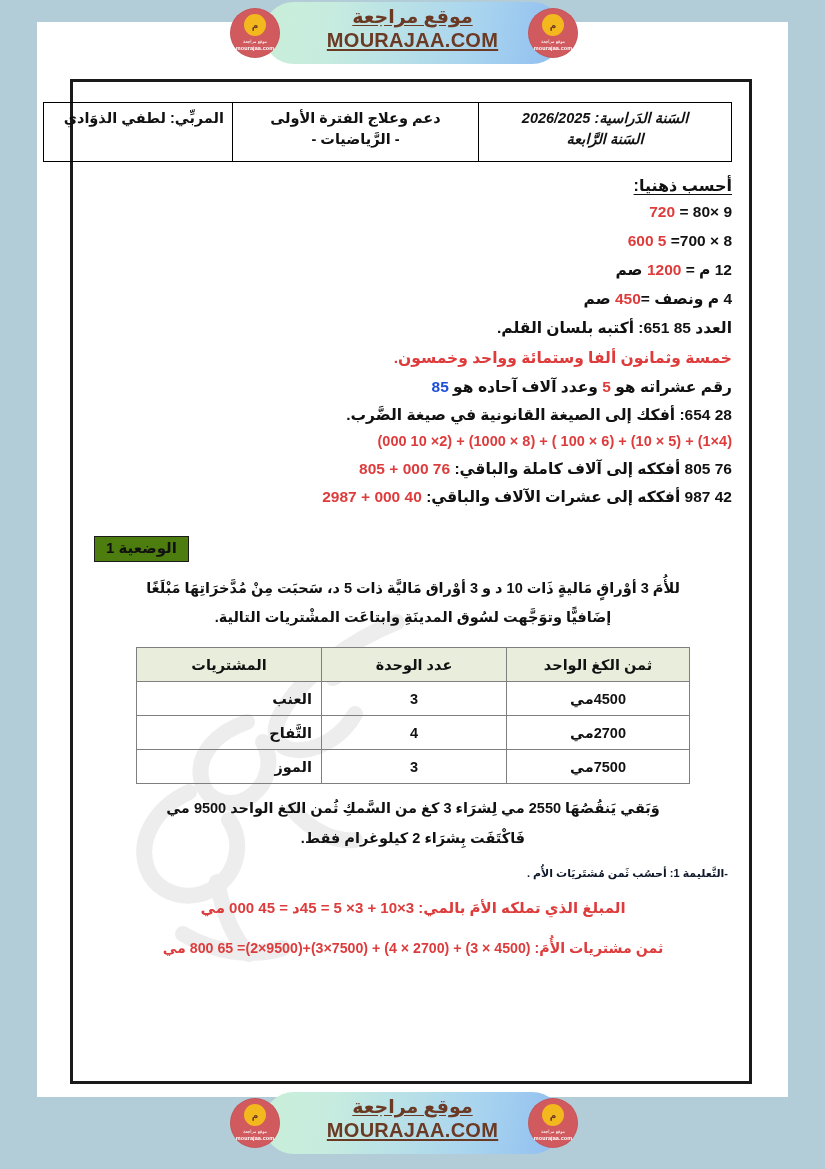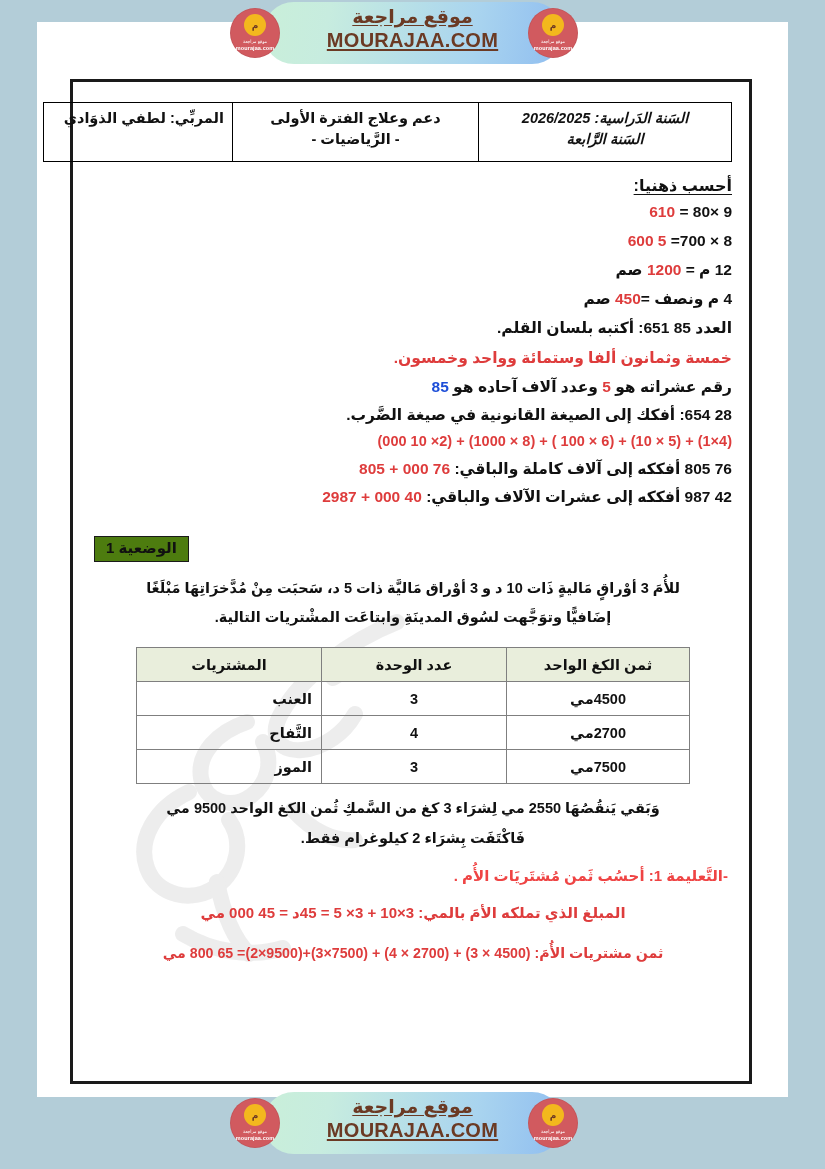--- a/index.html
+++ b/index.html
@@ -262,23 +262,23 @@
   table.purch th.c-price { width: 164px; }
   table.purch td.v-item  { text-align: right; }
   table.purch td.v-qty   { text-align: center; }
   table.purch td.v-price { text-align: center; }
 
   .after-table { margin-top: 10px; }
   .after-table .para { margin-top: 0; }
 
   .instruction {
     margin-top: 14px;
-    font-size: 15px;
-    font-weight: bold;
-    color: #ef4444;
+    font-size: 11px;
+    font-weight: bold;
+    color: #0f172a;
     text-align: right;
     direction: rtl;
     padding-right: 4px;
   }
 
   .answers { margin-top: 16px; }
   .answers .line {
     margin-top: 16px;
     color: #de3c3c;
     text-align: center;
@@ -323,21 +323,21 @@
           </td>
           <td class="id-teacher">المربِّي: لطفي الذوَادي</td>
         </tr>
       </tbody>
     </table>
 
     <div class="mental">
       <div class="sec-title">أحسب ذهنيا:</div>
 
       <div class="line">
-        <span>9 ×80 = </span><span class="red" style="color:#de3c3c">610</span>
+        <span>9 ×80 = </span><span class="red" style="color:#de3c3c">720</span>
       </div>
 
       <div class="line">
         <span>8 × 700= </span><span style="color:#de3c3c">5 600</span>
       </div>
 
       <div class="line">
         <span>12 م = </span><span style="color:#de3c3c">1200</span><span> صم</span>
       </div>
 

